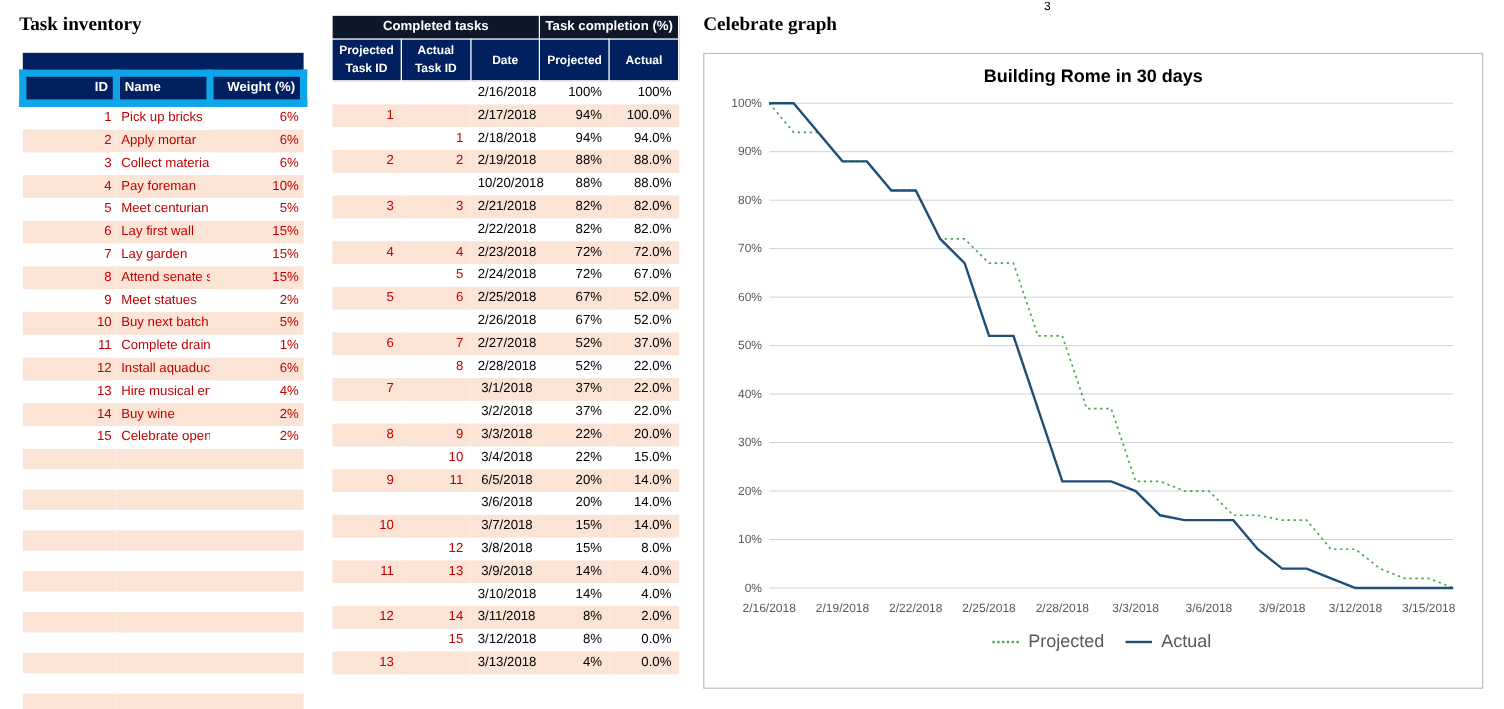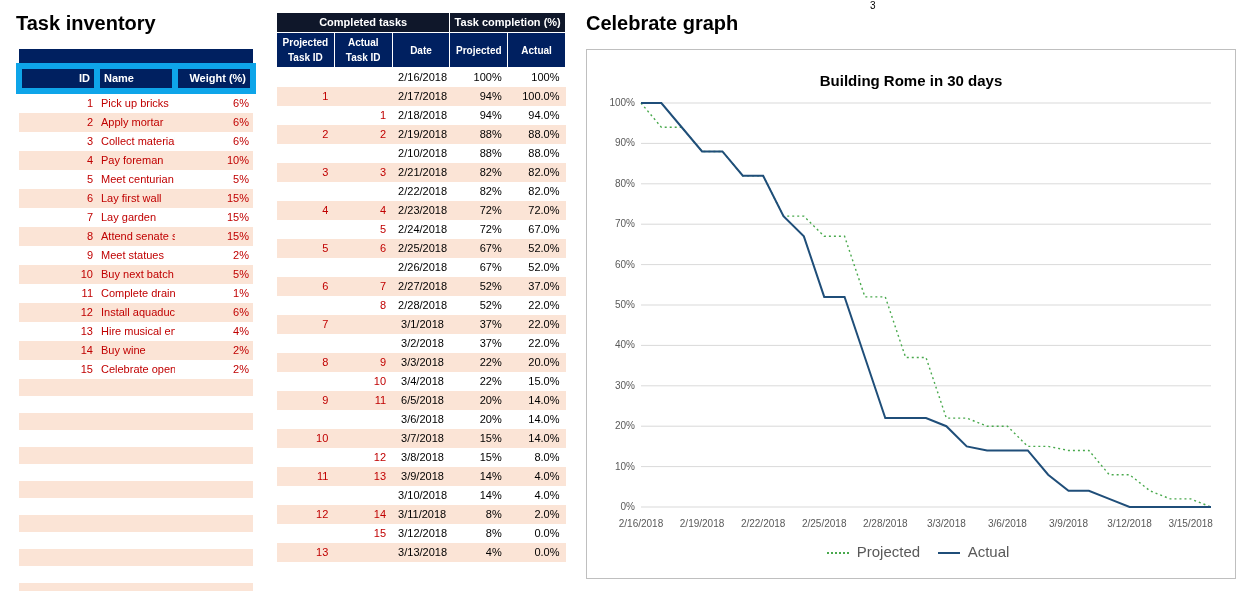--- a/index.html
+++ b/index.html
@@ -11,23 +11,24 @@
     color: #000;
     background: #fff;
     width: 1253px;
   }
   .cols { display: flex; gap: 20px; align-items: flex-start; }
   .col { flex: 0 0 auto; }
   .col-inv  { width: 240px; }
   .col-log  { width: 290px; }
   .col-chart{ width: 650px; }
   h2 {
-    font-size: 20px;
+    font-size: 16px;
     font-weight: 700;
     margin: 0 0 14px 0;
+    font-family: Liberation Serif, serif;
   }
   
   .tbl { width: 100%; border-collapse: collapse; table-layout: fixed; }
   .tbl th, .tbl td { padding: 2px 4px; font-size: 11px; line-height: 15px; }
   .inv-hd-row { background: #002060; color: #fff; }
   .inv-hd-row th { font-weight: 700; text-align: left; border: 6px solid #0ea5e9; }
   .inv-hd-row th:nth-child(1){ width:28px; text-align:right;}
   .inv-hd-row th:nth-child(2){ width:142px;}
   .inv-hd-row th:nth-child(3){ width:60px; text-align:right;}
   .inv-spacer td { background:#002060; height:17px; }
@@ -52,21 +53,21 @@
   .chart-box {
     border: 1px solid #bfbfbf;
     padding: 6px 10px 8px 10px;
     height: 530px;
     position: relative;
   }
   .chart-title {
     text-align: center;
     font-weight: 700;
     font-size: 15px;
-    margin: 16px 0 8px 0;
+    margin: 4px 0 8px 0;
   }
   .plot-wrap { position: relative; width: 620px; height: 440px; margin-left:4px; }
   svg.plot { width:100%; height:100%; }
   .axis-text { font-size:10px; fill:#595959; }
   .series-proj { fill:none; stroke:#49a94d; stroke-width:1.4; stroke-dasharray:2 3; }
   .series-act  { fill:none; stroke:#1f4e79; stroke-width:2; }
   .legend { text-align:center; font-size:15px; margin-top:6px; color:#595959;}
   .legend .sw { display:inline-block; width:22px; height:0; border-top:2px solid; vertical-align:middle; margin:0 4px 0 14px;}
   .legend .sw.proj { border-top:2px dotted #49a94d;}
   .legend .sw.act  { border-top:2px solid #1f4e79;}
@@ -281,21 +282,21 @@
           <tr class="log-row alt">
             <td>2</td>
             <td>2</td>
             <td>2/19/2018</td>
             <td>88%</td>
             <td>88.0%</td>
           </tr>
           <tr class="log-row">
             <td></td>
             <td></td>
-            <td>2/10/2018</td>
+            <td>10/20/2018</td>
             <td>88%</td>
             <td>88.0%</td>
           </tr>
           <tr class="log-row alt">
             <td>3</td>
             <td>3</td>
             <td>2/21/2018</td>
             <td>82%</td>
             <td>82.0%</td>
           </tr>

